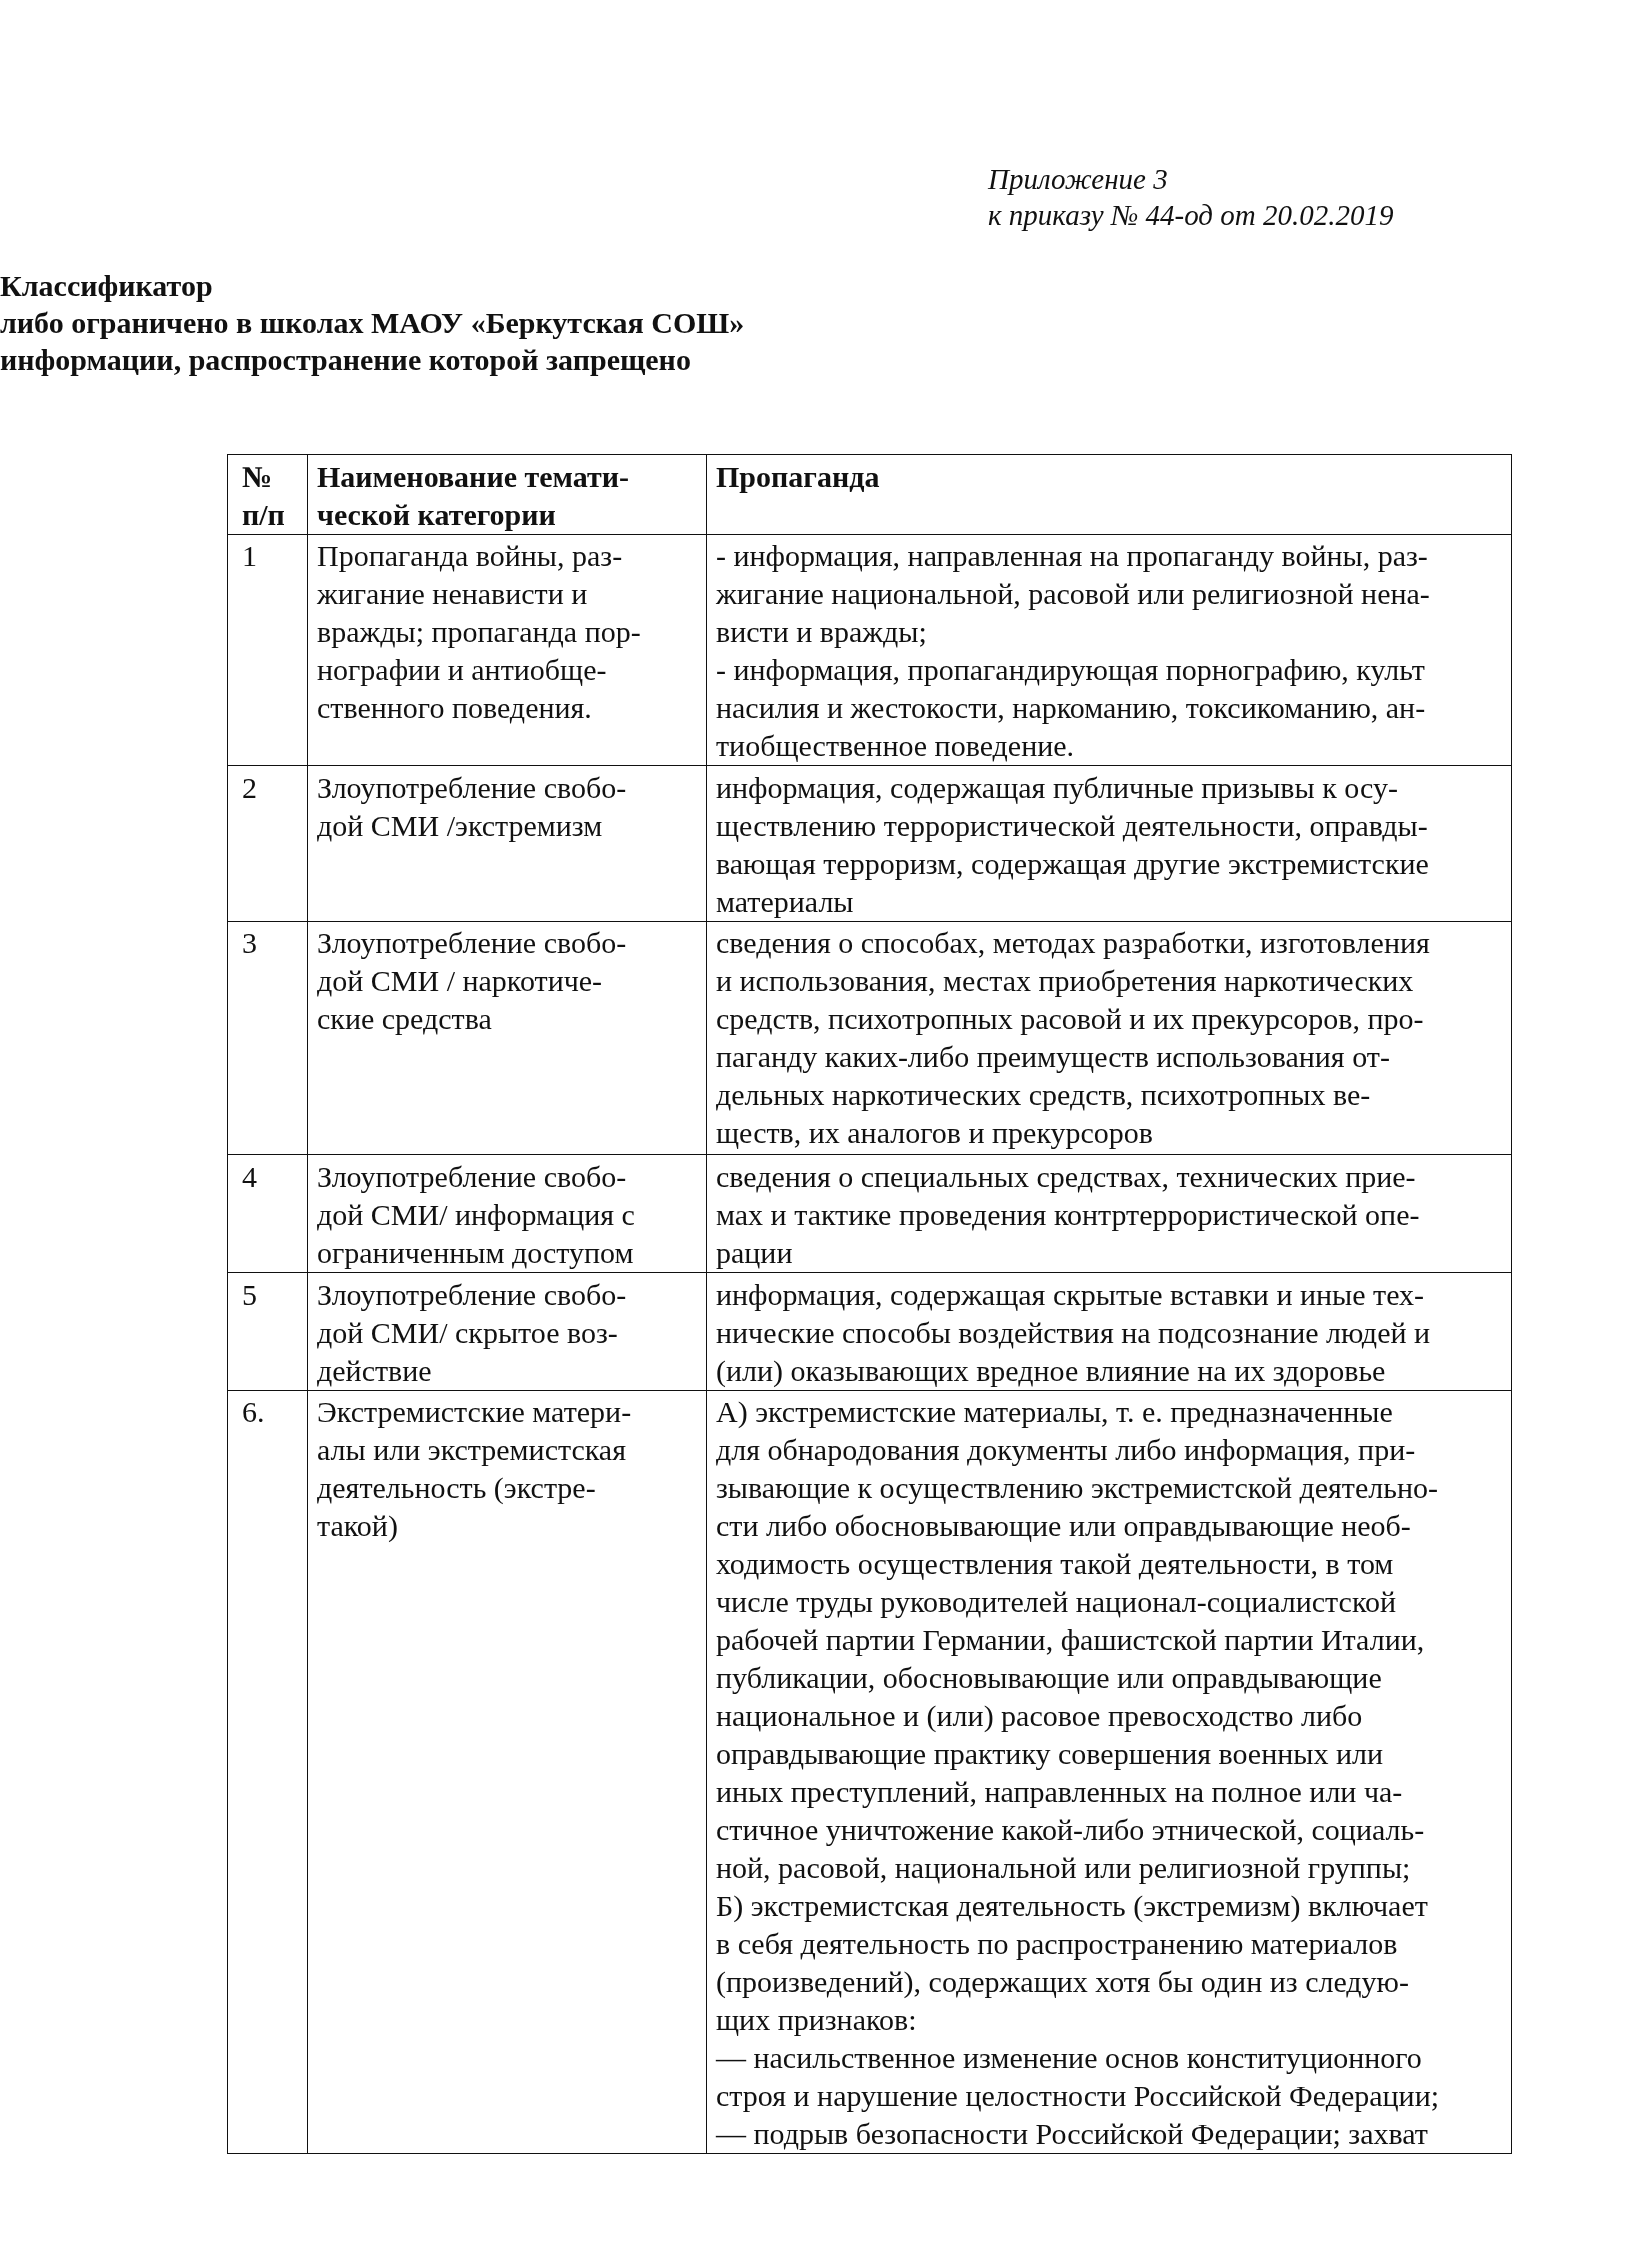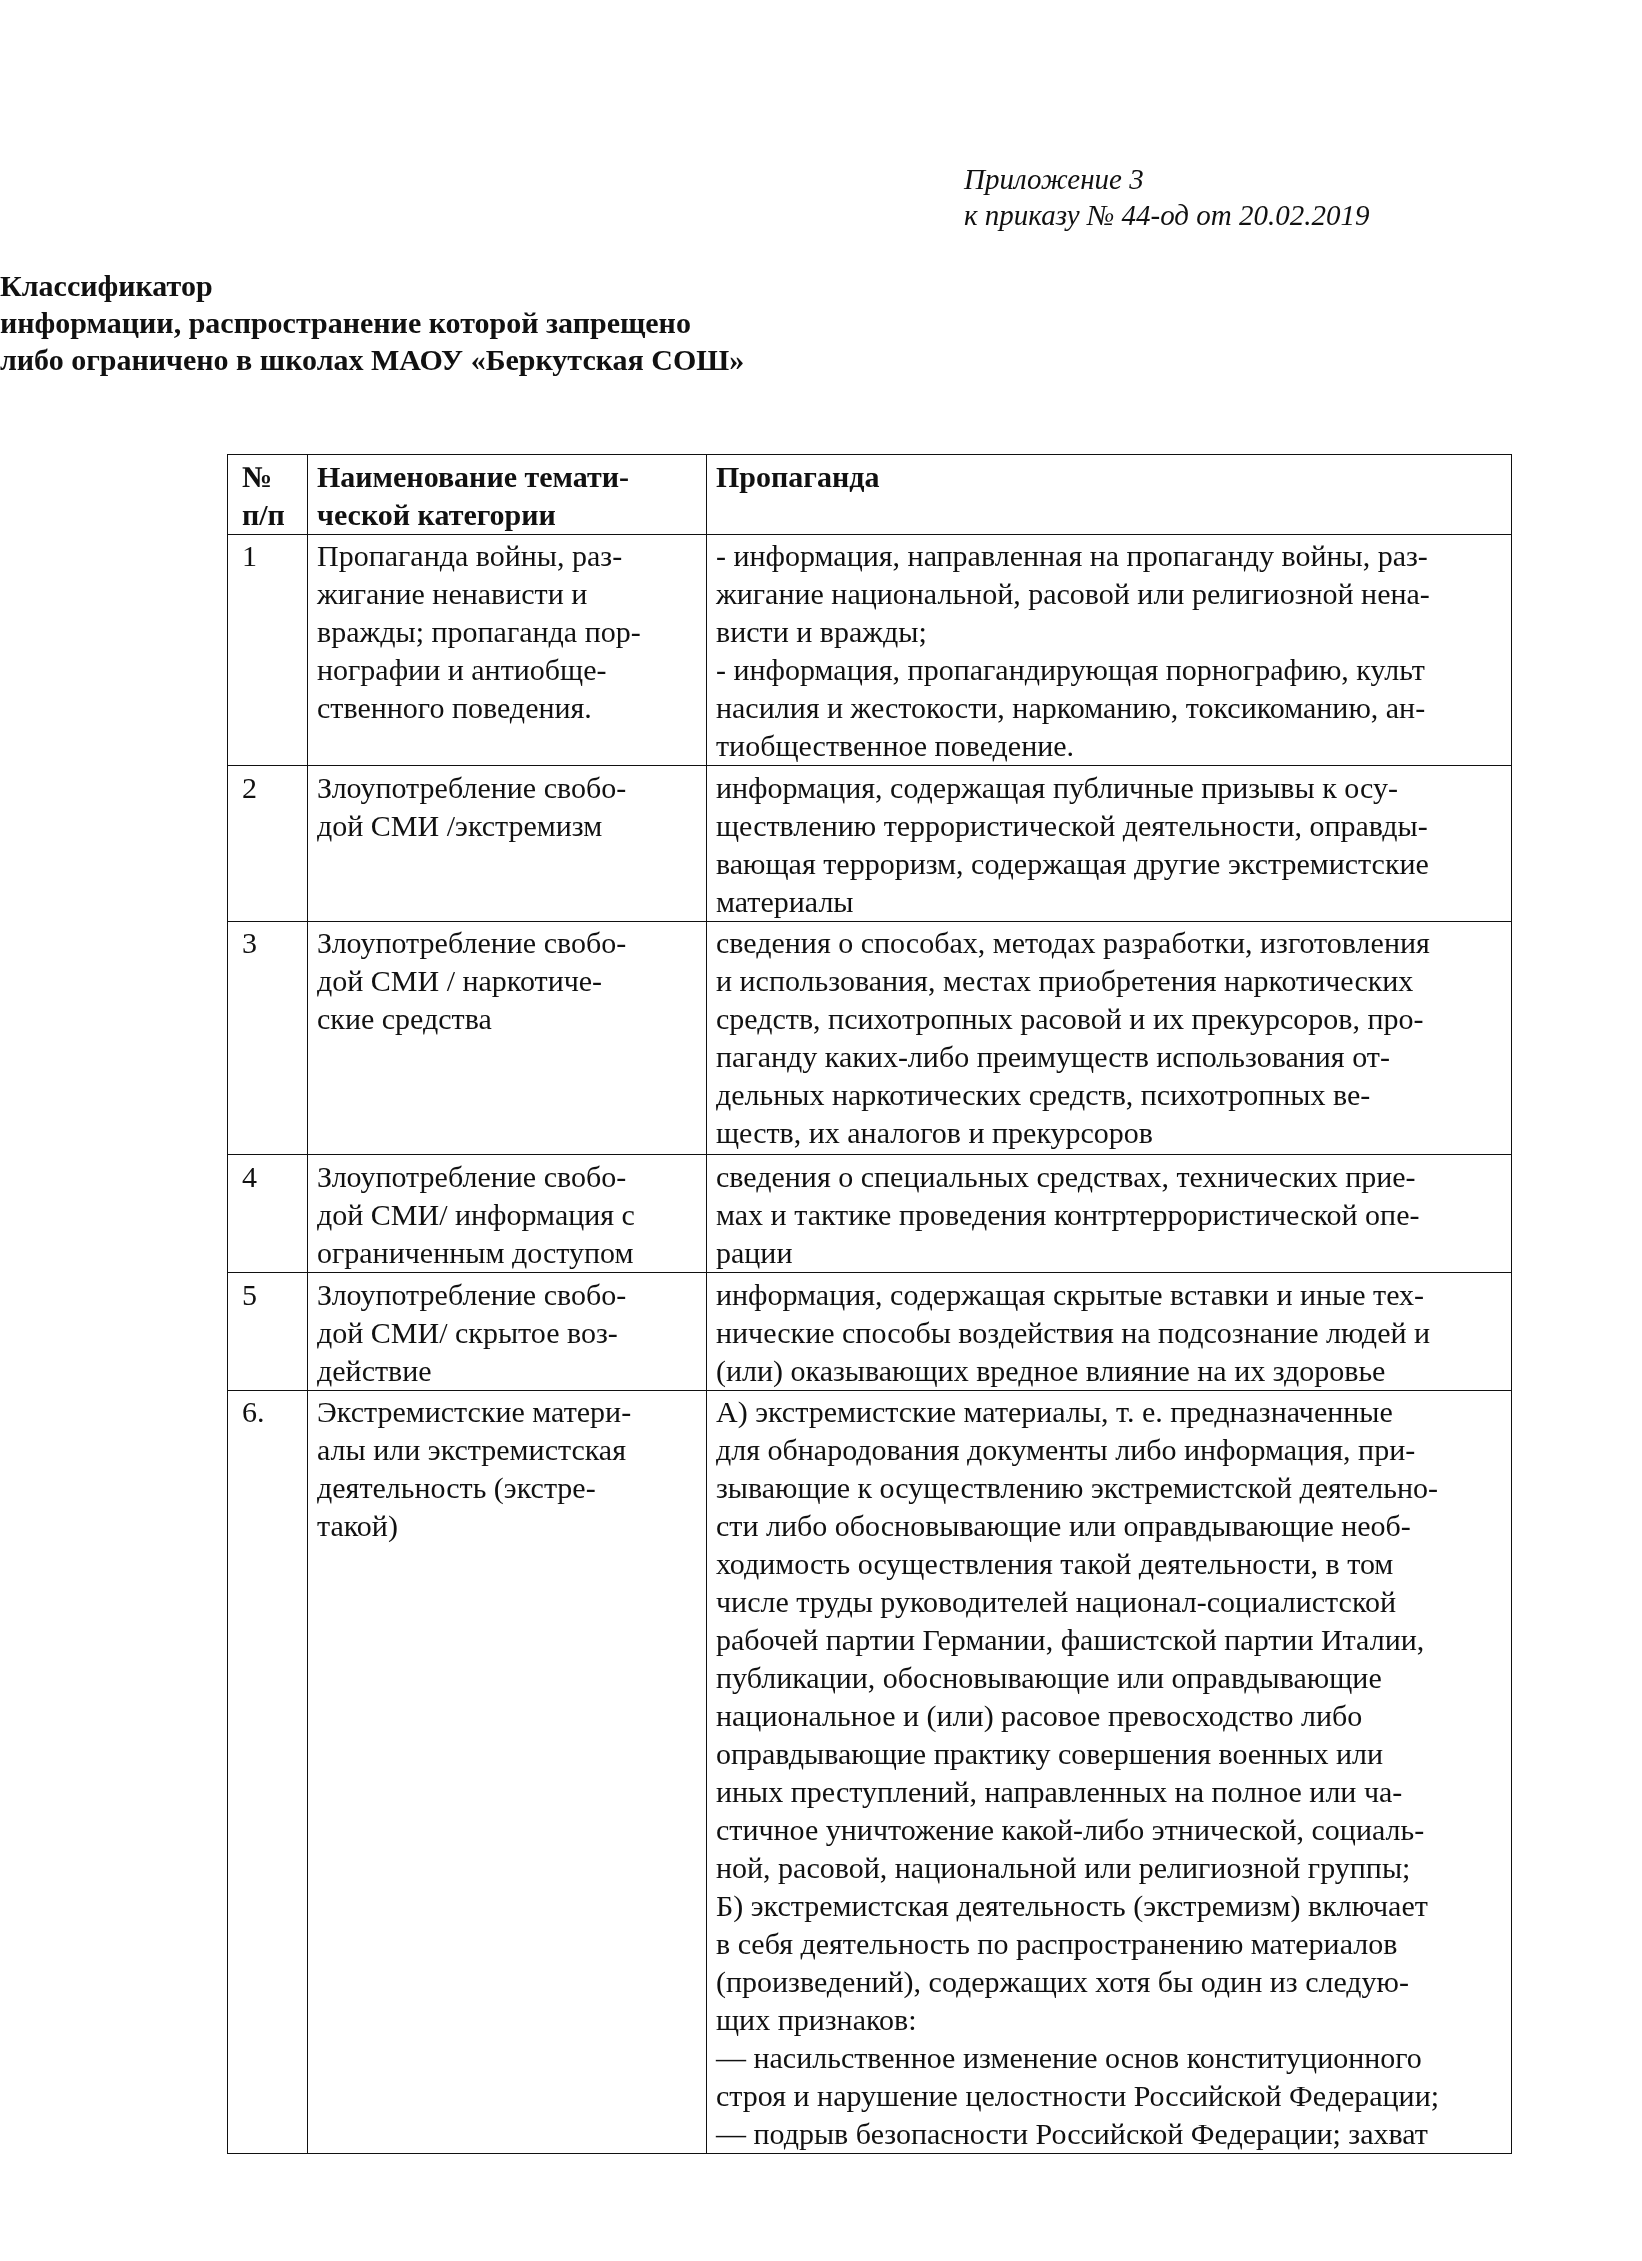--- a/index.html
+++ b/index.html
@@ -1,18 +1,18 @@
 <!DOCTYPE html>
 <html style="font-size:10.3px"><head>
 <meta charset="utf-8">
 <style>
   html, body { margin:0; padding:0; background:#ffffff; }
   body { width:1643px; height:2261px; position:relative; overflow:hidden;
          font-family:"Liberation Serif", "DejaVu Serif", serif; color:#111; }
-  .annex { position:absolute; left:964px; top:161px; font-style:italic; font-size:29px; line-height:36px; }
+  .annex { position:absolute; left:988px; top:161px; font-style:italic; font-size:29px; line-height:36px; }
   .title { position:absolute; left:0; width:1643px; top:267px; text-align:left; font-weight:bold; font-size:30px; line-height:37px; }
   table.cls { position:absolute; left:227px; top:454px; width:1284px; border-collapse:collapse; table-layout:fixed; }
   table.cls td, table.cls th { border:1.9px solid #111; vertical-align:top; font-size:30px; line-height:38px; padding:2.6px 6.4px 0 9px; font-weight:normal; text-align:left; }
   table.cls th { font-weight:bold; }
   col.c1 { width:80px; } col.c2 { width:399px; } col.c3 { width:805px; }
   .num { padding-left:14px !important; }
   .txt { white-space:pre-line; }
   .row1 td { height:219px; } .row2 td { height:149px; } .row3 td { height:230px; }
   .row4 td { height:102px; } .row5 td { height:108px; } .row6 td { height:744px; }
   .hdr th { height:71px; }
@@ -20,22 +20,22 @@
 </head>
 <body>
 
 <div class="annex">
   <div>Приложение 3</div>
   <div>к приказу № 44-од от 20.02.2019</div>
 </div>
 
 <div class="title">
   <div>Классификатор</div>
+  <div>либо ограничено в школах МАОУ «Беркутская СОШ»</div>
   <div>информации, распространение которой запрещено</div>
-  <div>либо ограничено в школах МАОУ «Беркутская СОШ»</div>
 </div>
 
 <table class="cls">
   <colgroup>
       <col class="c1">
       <col class="c2">
       <col class="c3">
     </colgroup>
   <tbody>
       <tr class="hdr">

